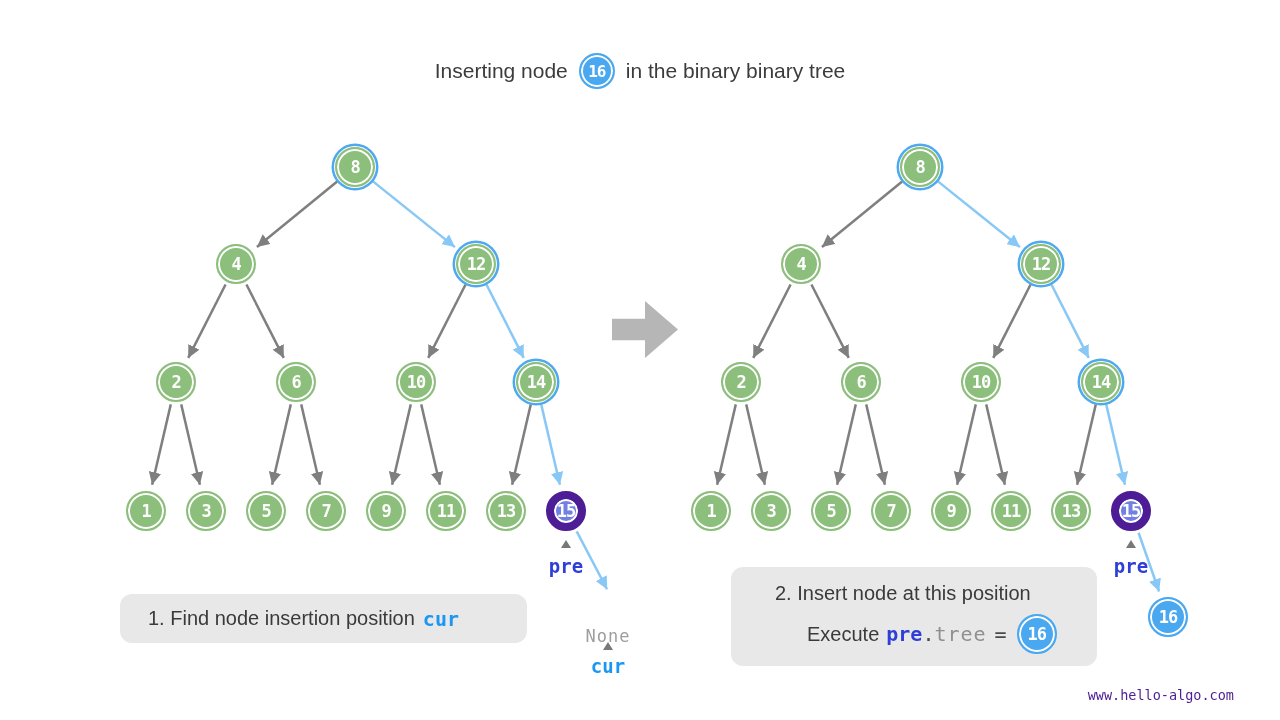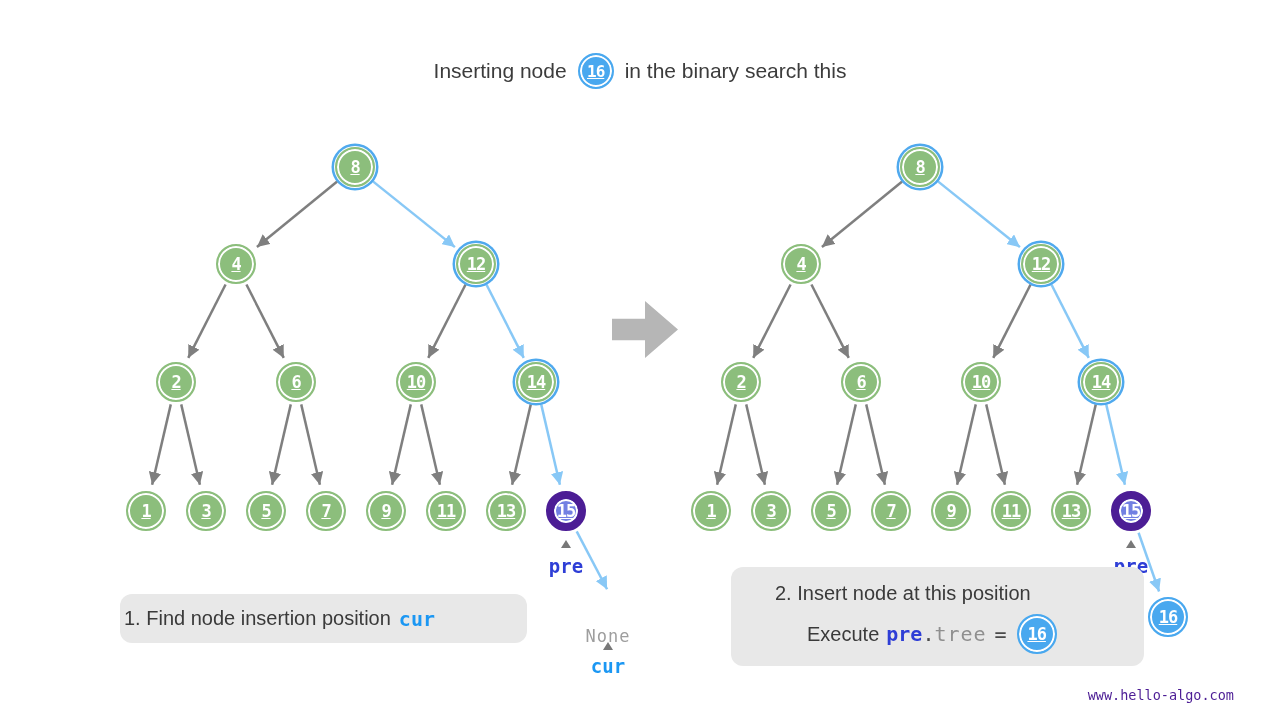--- a/index.html
+++ b/index.html
@@ -8,21 +8,21 @@
   #stage{position:absolute;inset:0;}
 
   
   .title{position:absolute;left:0;right:0;top:50px;height:42px;
          display:flex;align-items:center;justify-content:center;gap:11px;
          font-size:21px;color:#3c3c3c;}
 
   
   .node{position:absolute;width:40px;height:40px;border-radius:50%;
         box-sizing:border-box;display:flex;align-items:center;justify-content:center;
-        color:#fff;font:bold 17px "DejaVu Sans Mono",monospace;letter-spacing:-1px;text-decoration:underline;}
+        color:#fff;font:bold 17px "DejaVu Sans Mono",monospace;letter-spacing:-1px;}
   .node.normal{background:#8CBE7C;border:2px solid #8CBE7C;
         box-shadow:inset 0 0 0 2px #fff;}
   .node.visited{background:#8CBE7C;border:2px solid #8CBE7C;
         box-shadow:inset 0 0 0 2px #fff,0 0 0 1px #fff,0 0 0 3.5px #4FA9EE;}
   .node.pre{background:#7280E2;border:8px solid #4c1d95;
         box-shadow:inset 0 0 0 2px #fff;}
   .node.new{background:#49A8EF;border:2px solid #49A8EF;
         box-shadow:inset 0 0 0 2px #fff;}
   .node.inline36{position:static;width:36px;height:36px;font-size:16px;flex:0 0 auto;}
   .node.inline40{position:static;width:40px;height:40px;font-size:17px;flex:0 0 auto;}
@@ -44,23 +44,23 @@
          font:17px "DejaVu Sans Mono",monospace;color:#9E9E9E;letter-spacing:1px;}
 
   
   .big-arrow{position:absolute;left:612px;top:301px;width:66px;height:57px;
         background:#B6B6B6;
         clip-path:polygon(0% 31%,50% 31%,50% 0%,100% 50%,50% 100%,50% 69%,0% 69%);}
 
   
   .caption{position:absolute;background:#E8E8E8;border-radius:12px;color:#3a3a3a;}
   .caption1{left:120px;top:594px;width:407px;height:49px;
-        display:flex;align-items:center;padding-left:4px;box-sizing:border-box;
+        display:flex;align-items:center;padding-left:28px;box-sizing:border-box;
         font-size:20px;}
-  .caption2{left:731px;top:567px;width:413px;height:99px;box-sizing:border-box;
+  .caption2{left:731px;top:567px;width:366px;height:99px;box-sizing:border-box;
         padding:15px 0 0 44px;font-size:20px;}
   .cap2-line2{display:flex;align-items:center;margin-left:32px;margin-top:7px;height:44px;}
   .code{font-family:"DejaVu Sans Mono",monospace;}
   .code.cyan{color:#1B97F3;font-weight:bold;margin-left:8px;}
   .code.royal{color:#2E3ED6;font-weight:bold;margin-left:7px;}
   .code.gray{color:#8f8f8f;letter-spacing:1px;}
   .code.dark{color:#4a4a4a;}
   .code.eq{margin:0 10px 0 8px;}
 
   
@@ -68,21 +68,21 @@
         font:13.5px "DejaVu Sans Mono",monospace;color:#4c1d95;}
 </style>
 </head>
 <body>
 
 <div id="stage">
 
   <div class="title">
     <span>Inserting node</span>
     <span class="node inline36 new">16</span>
-    <span>in the binary search this</span>
+    <span>in the binary binary tree</span>
   </div>
 
   <svg class="edges" width="1280" height="720">
     <defs>
       <marker id="ah-gray" viewBox="0 0 10 10" refX="10" refY="5" markerWidth="5" markerHeight="5" orient="auto-start-reverse">
         <path d="M0,0 L10,5 L0,10 z" fill="#7F7F7F"></path>
       </marker>
       <marker id="ah-blue" viewBox="0 0 10 10" refX="10" refY="5" markerWidth="5" markerHeight="5" orient="auto-start-reverse">
         <path d="M0,0 L10,5 L0,10 z" fill="#88C8F6"></path>
       </marker>

